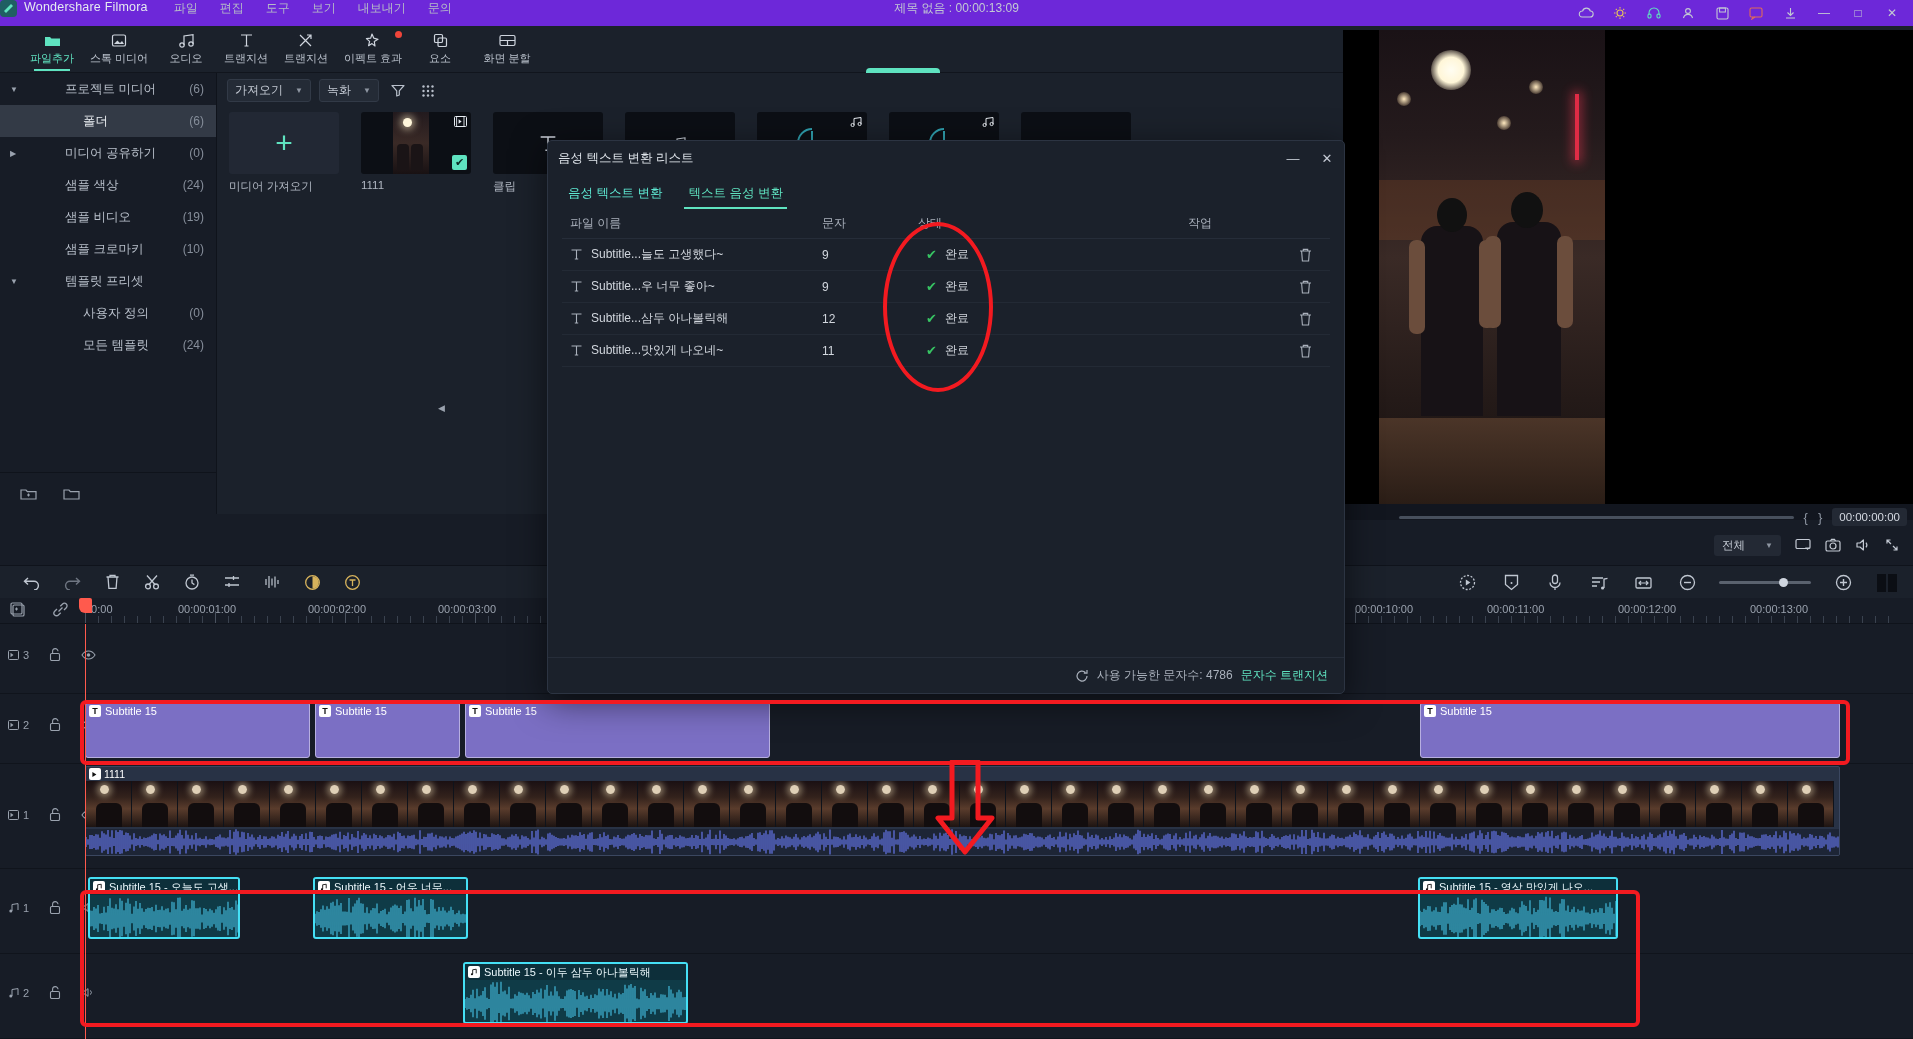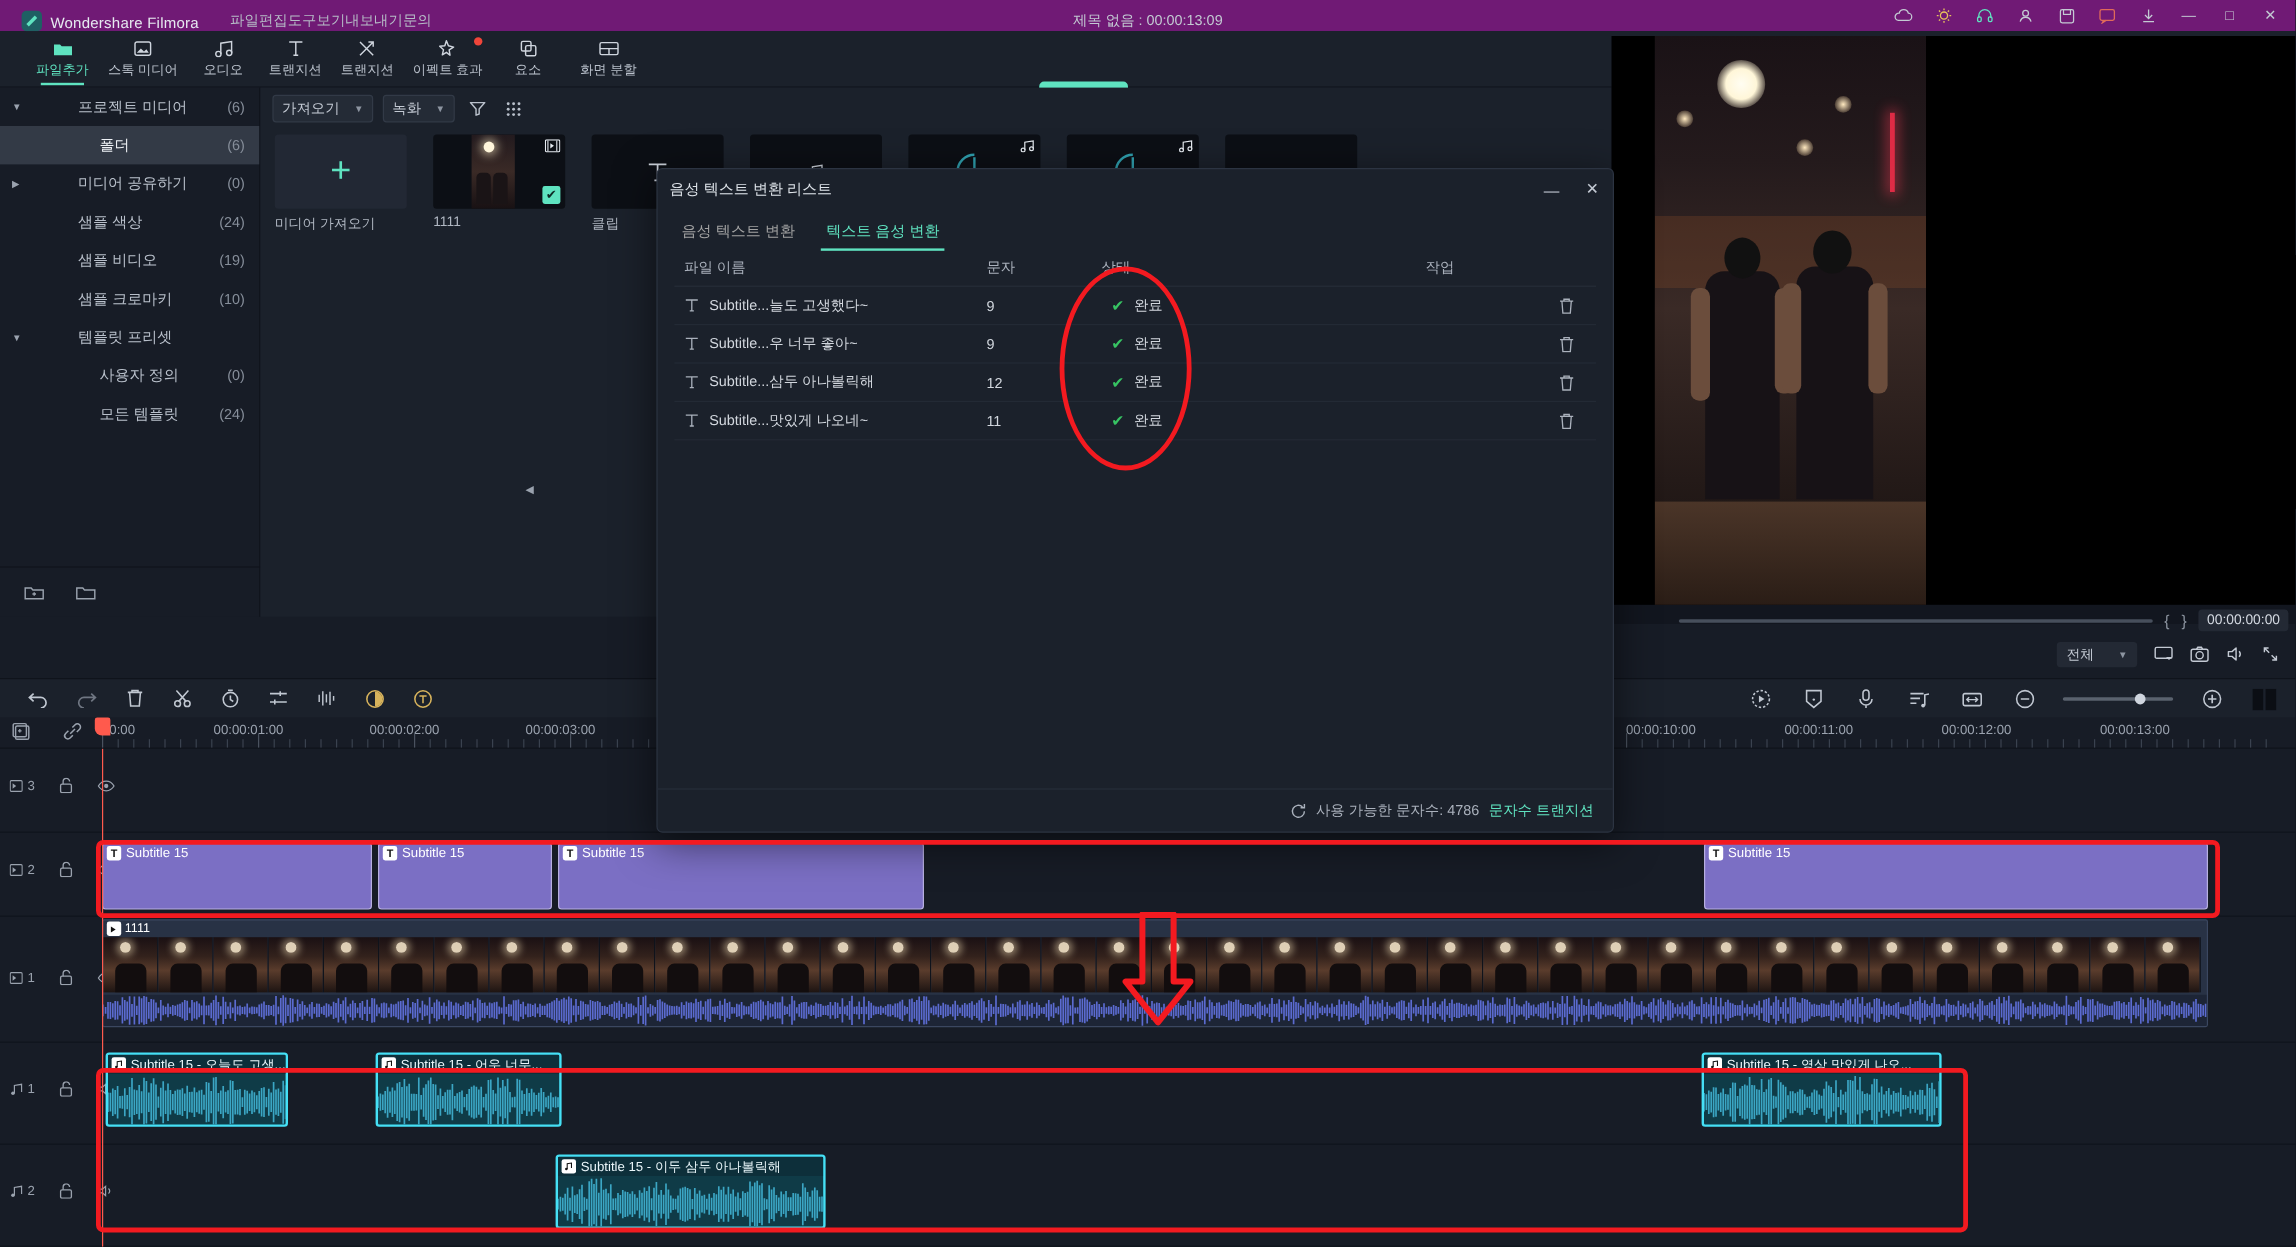--- a/index.html
+++ b/index.html
@@ -5,27 +5,27 @@
   * { box-sizing: border-box; margin:0; padding:0; }
   html,body{ background:#12161f; }
   body{
     width:1913px; height:1039px; overflow:hidden;
     font-family:"Liberation Sans","DejaVu Sans",sans-serif;
     color:#c8cdd6; font-size:13px; position:relative;
   }
   .app{ width:1913px; height:1039px; position:relative; background:#171c26; }
 
   
-  .titlebar{ height:26px; background:#701a75; display:flex; align-items:flex-end;
-             padding:0 18px; position:relative; }
+  .titlebar{ height:26px; background:#6d28d9; display:flex; align-items:flex-start;
+             padding:0 0; position:relative; }
   .logo{ width:17px;height:17px;border-radius:4px;background:#1f5f63;
          display:flex;align-items:center;justify-content:center;margin-right:7px;}
   .logo svg{ display:block; }
   .brand{ font-size:12.5px; color:#e6eaf0; margin-right:26px; letter-spacing:.2px;}
-  .menu{ display:flex; }
+  .menu{ display:flex; gap:22px; }
   .menu span{ font-size:12px; color:#b6bcc7; cursor:default;}
   .titlecenter{ position:absolute; left:50%; transform:translateX(-50%);
                 font-size:12px; color:#c3c9d3; }
   .winbtns{ position:absolute; right:4px; top:0; height:26px;
             display:flex; align-items:center; gap:0; }
   .winbtns div{ width:34px;height:26px;display:flex;align-items:center;justify-content:center;
                 font-size:12px;color:#c3c9d3; cursor:default;}
 
   
   .ribbon{ height:47px; background:#1b212b; display:flex; align-items:center;
@@ -187,21 +187,21 @@
   .dlgmask{ position:absolute; left:547px; top:140px; width:798px; height:554px;
             background:#1b212b; border:1px solid #2c3442; border-radius:5px;
             box-shadow:0 8px 34px rgba(0,0,0,.55); z-index:50; }
   .dlghead{ height:34px; display:flex; align-items:center; padding:0 10px;
             position:relative;}
   .dlgtitle{ font-size:12.5px; color:#dfe4ea;}
   .dlgx{ position:absolute; right:0; top:0; height:34px; display:flex; align-items:center;}
   .dlgx div{ width:34px;height:34px; display:flex;align-items:center;justify-content:center;
              color:#c3c9d3; cursor:pointer; font-size:13px;}
   .dlgtabs{ height:34px; display:flex; gap:26px; padding:0 20px; align-items:flex-end;}
-  .dtab{ font-size:12.5px; color:#a3a3a3; padding-bottom:7px; cursor:pointer;
+  .dtab{ font-size:12.5px; color:#5eead4; padding-bottom:7px; cursor:pointer;
          position:relative;}
   .dtab.on{ color:#5fe3c0;}
   .dtab.on:after{ content:''; position:absolute; left:-4px; right:-4px; bottom:0;
                   height:2px; background:#5fe3c0;}
   .dhead{ height:30px; display:flex; align-items:center; font-size:12px; color:#aab1bc;
           border-bottom:1px solid #262d39; margin:0 14px;}
   .drow{ height:32px; display:flex; align-items:center; font-size:12px; color:#d2d7de;
          border-bottom:1px solid #232a35; margin:0 14px;}
   .c1{ width:260px; display:flex; align-items:center; gap:8px; padding-left:8px;}
   .c2{ width:76px;}

